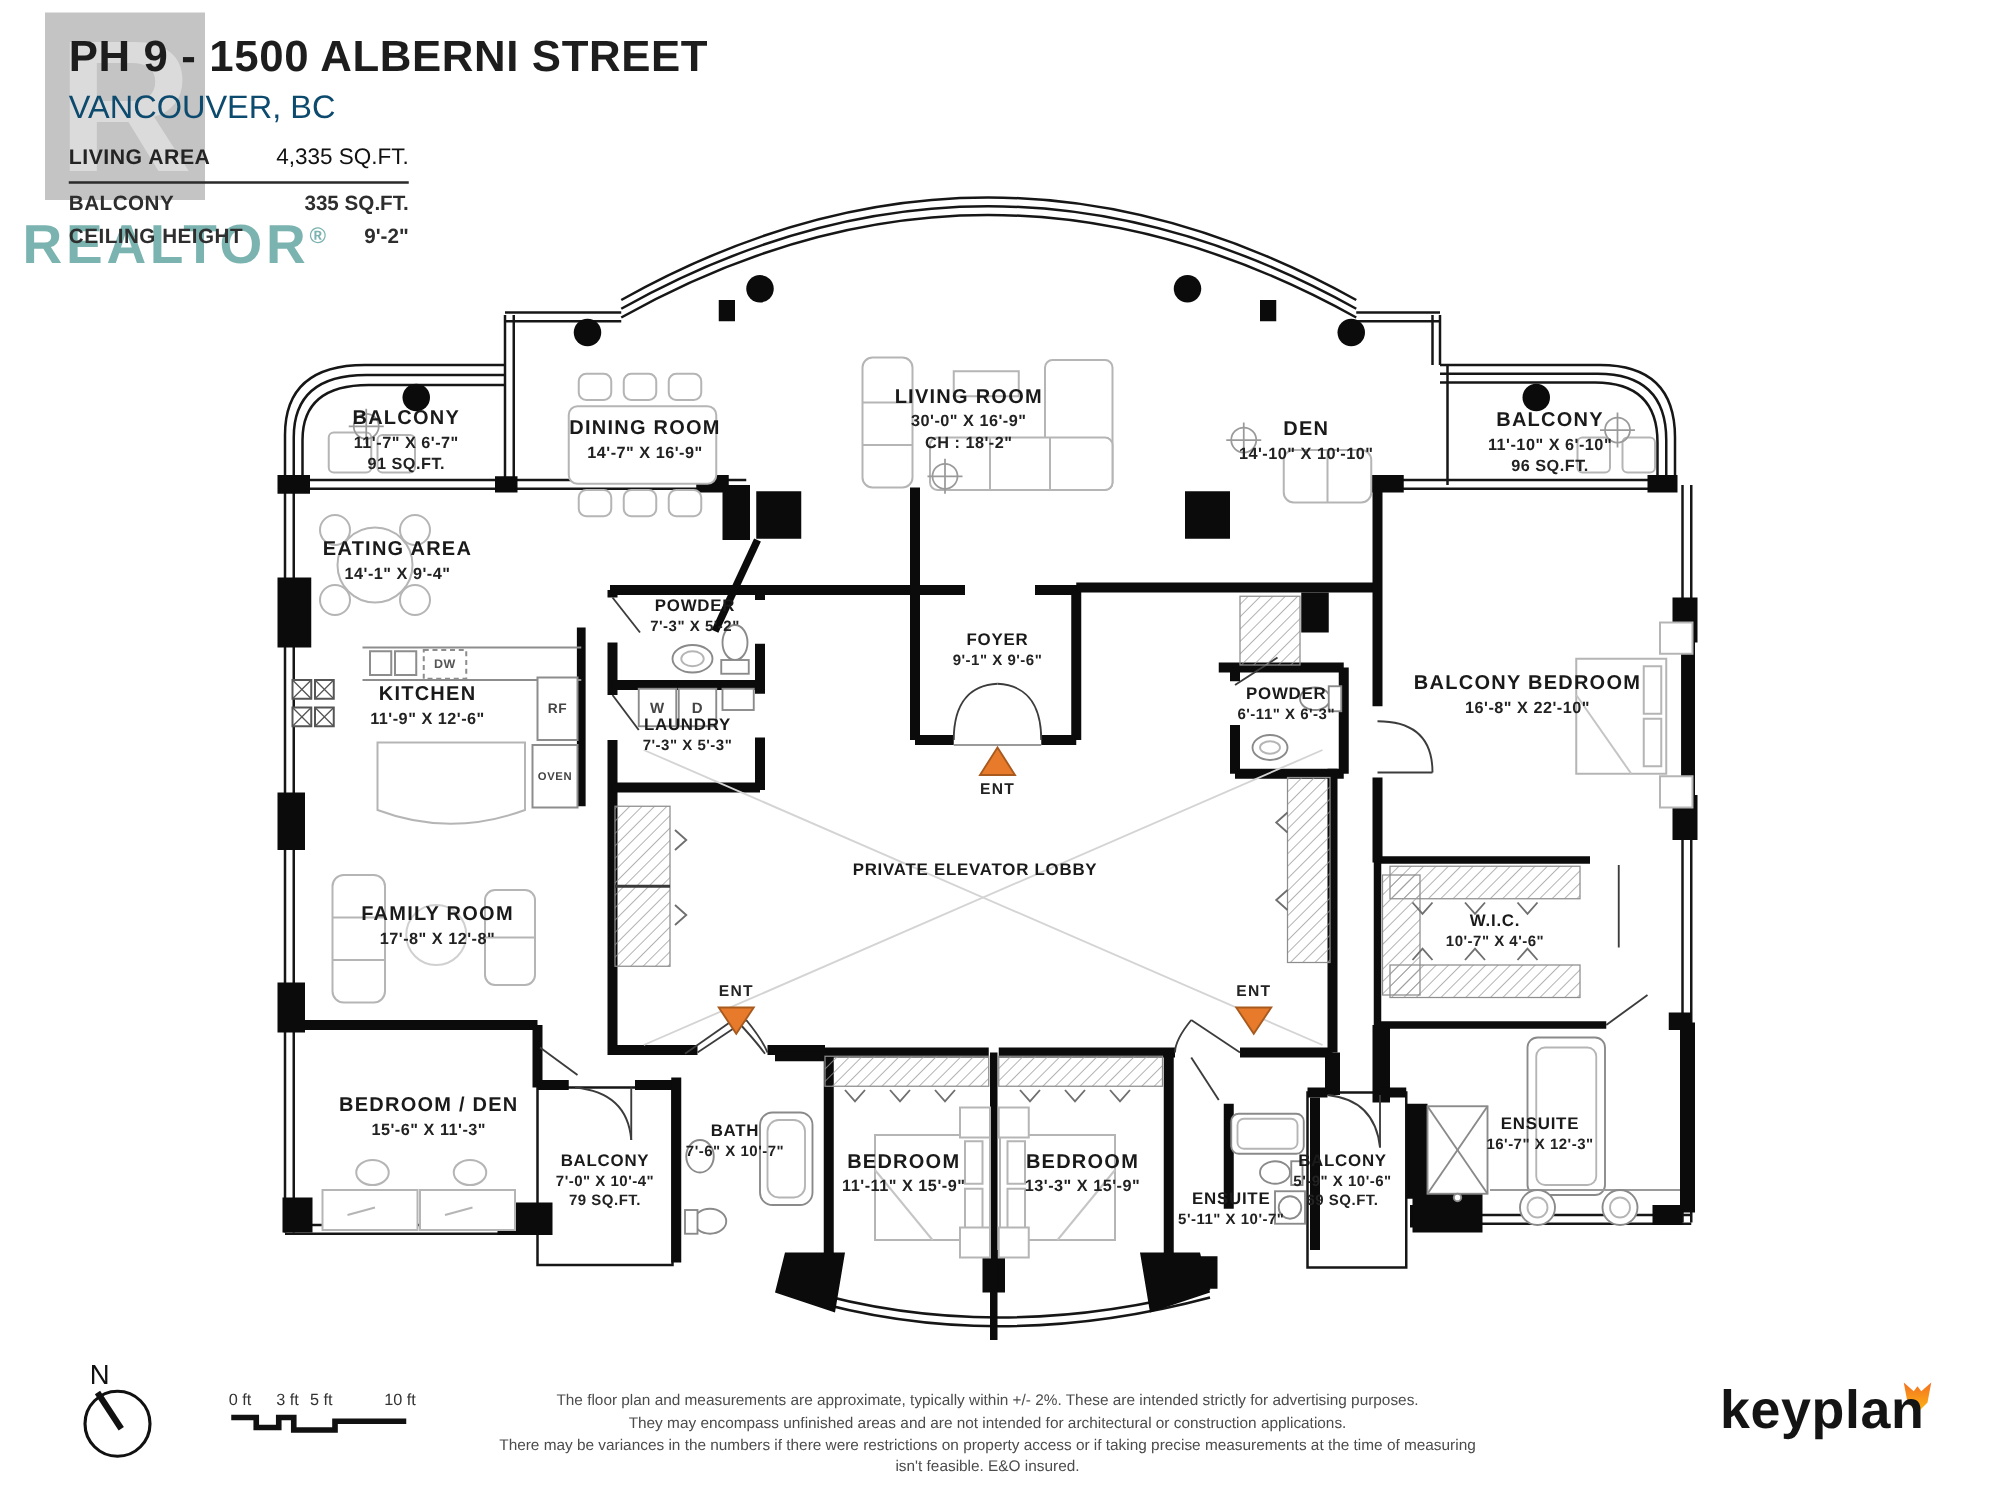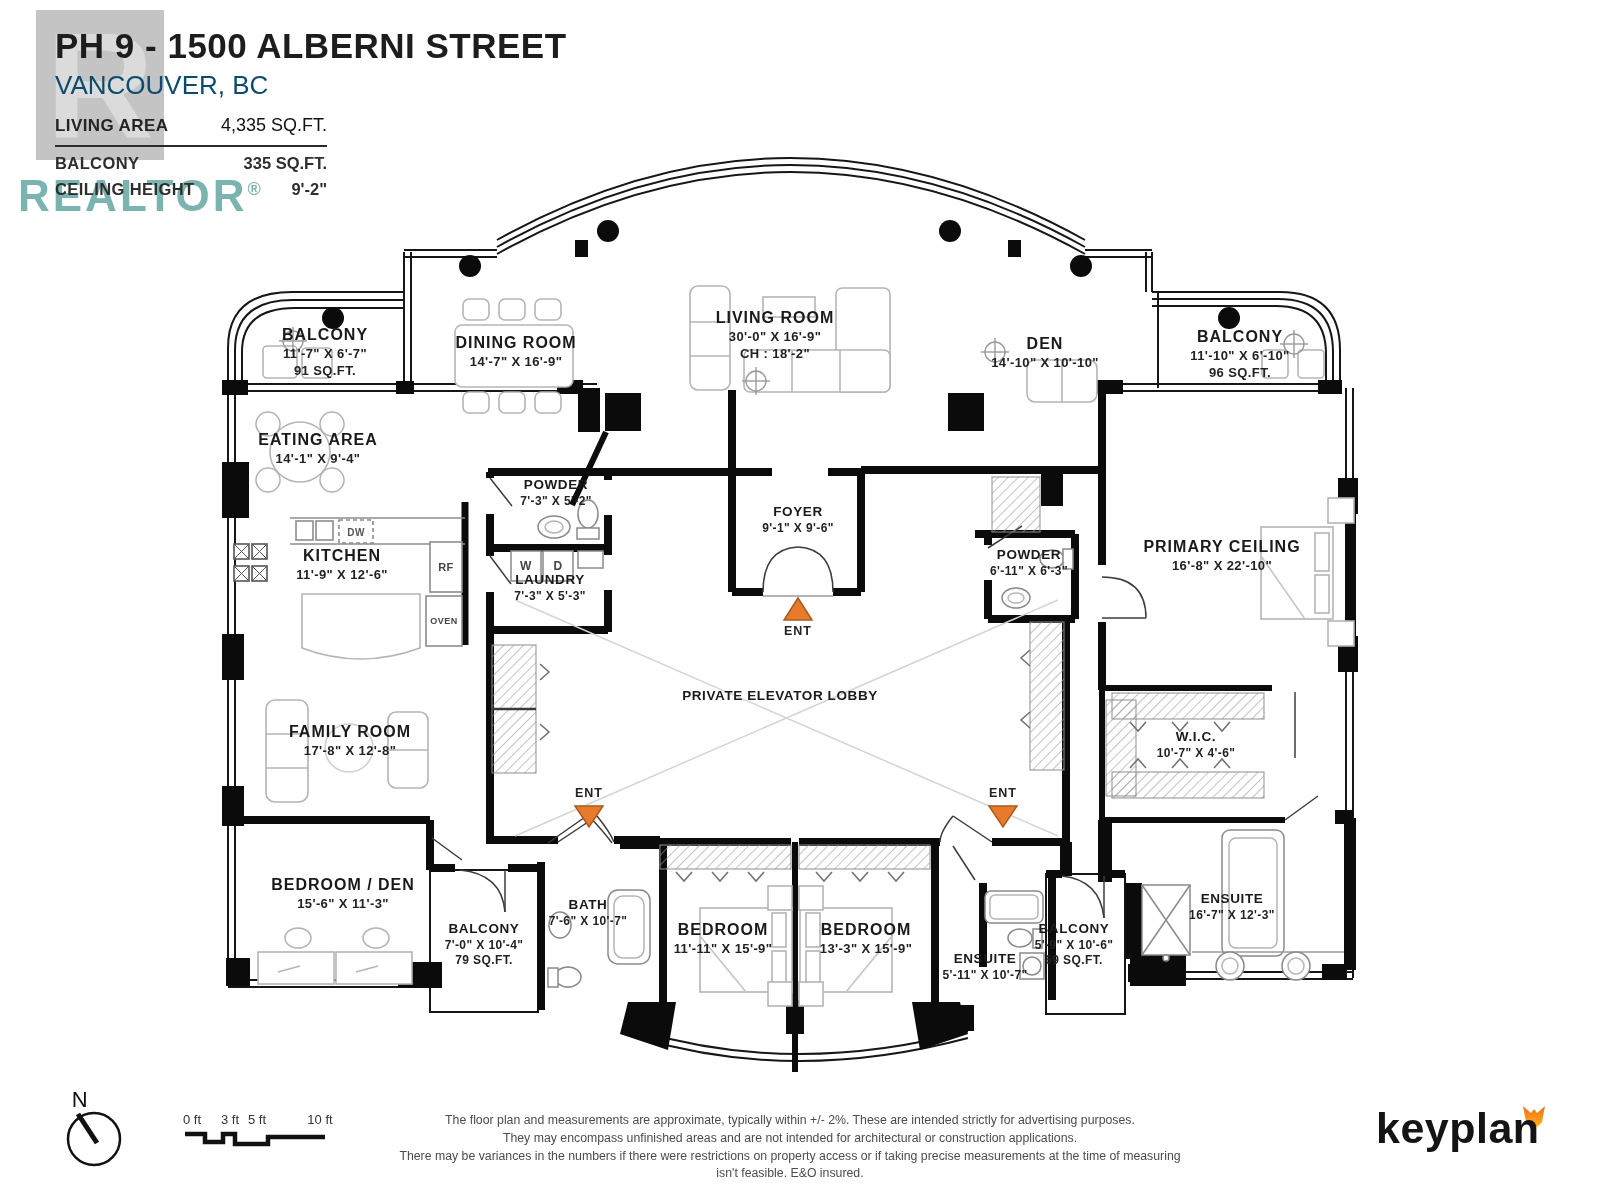--- a/index.html
+++ b/index.html
@@ -466,21 +466,21 @@
     </div>
   <div class="lbl sm" style="left:798px;top:503px">
     <div class="rname">FOYER</div>
       <div class="rdim">9'-1" X 9'-6"</div>
     </div>
   <div class="lbl sm" style="left:1029px;top:546px">
     <div class="rname">POWDER</div>
       <div class="rdim">6'-11" X 6'-3"</div>
     </div>
   <div class="lbl" style="left:1222px;top:537px">
-    <div class="rname">PRIMARY CEILING</div>
+    <div class="rname">BALCONY BEDROOM</div>
       <div class="rdim">16'-8" X 22'-10"</div>
     </div>
   <div class="lbl" style="left:342px;top:546px">
     <div class="rname">KITCHEN</div>
       <div class="rdim">11'-9" X 12'-6"</div>
     </div>
   <div class="lbl sm" style="left:550px;top:571px">
     <div class="rname">LAUNDRY</div>
       <div class="rdim">7'-3" X 5'-3"</div>
     </div>

